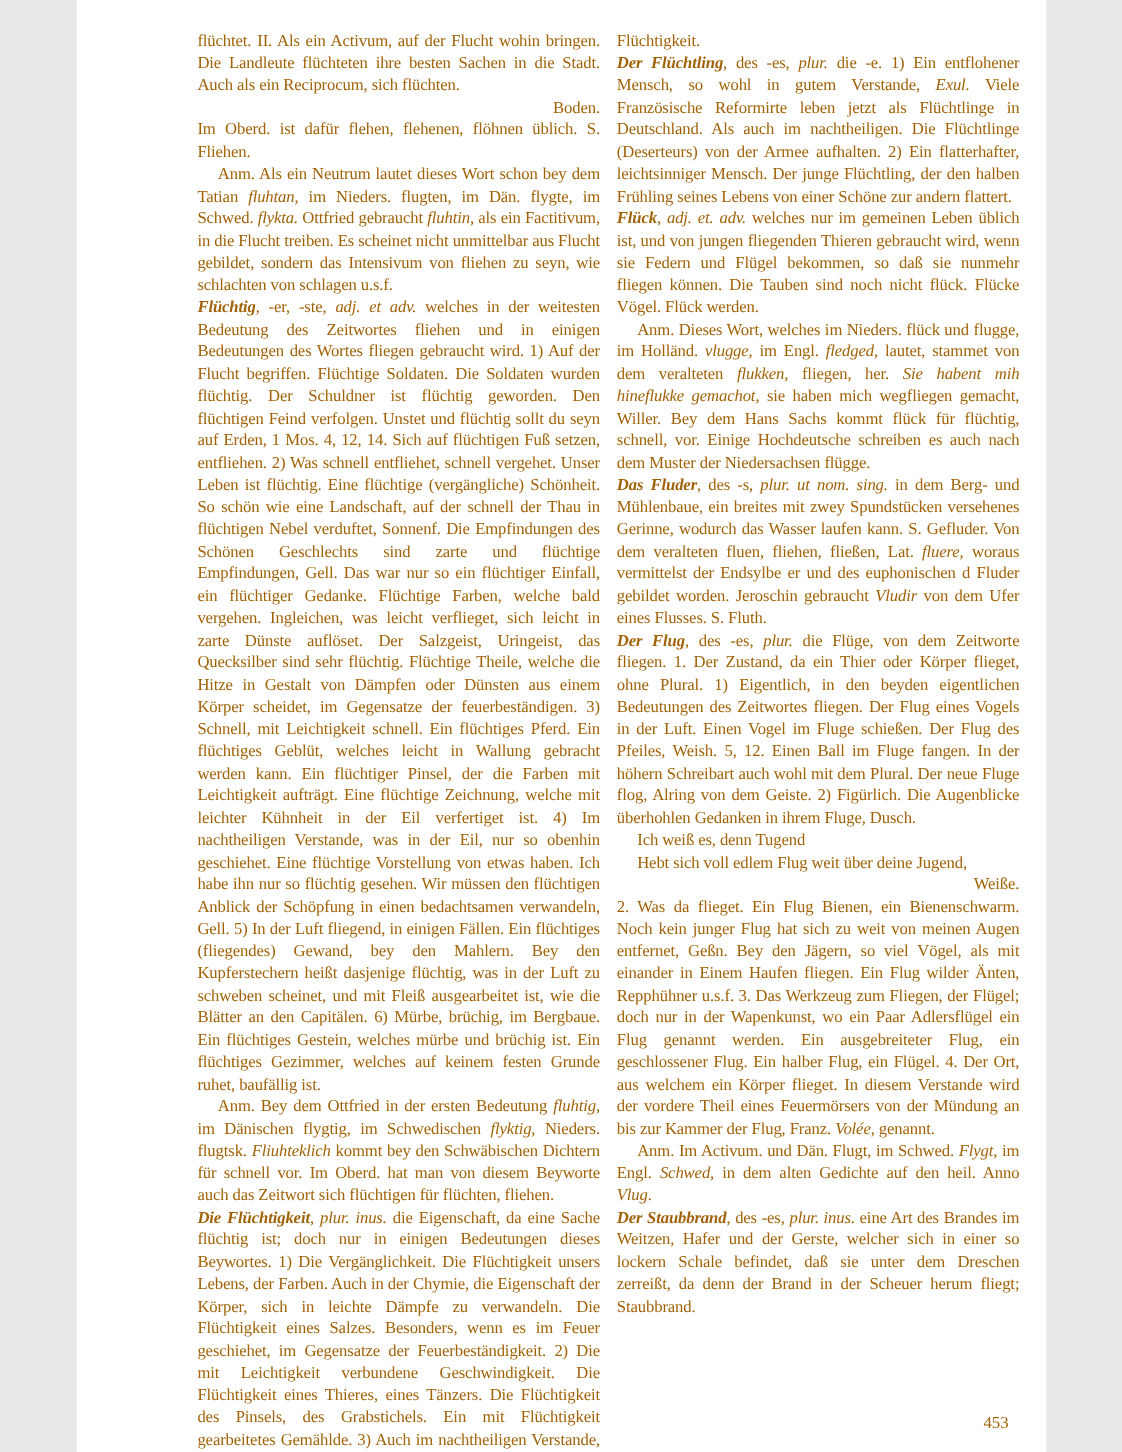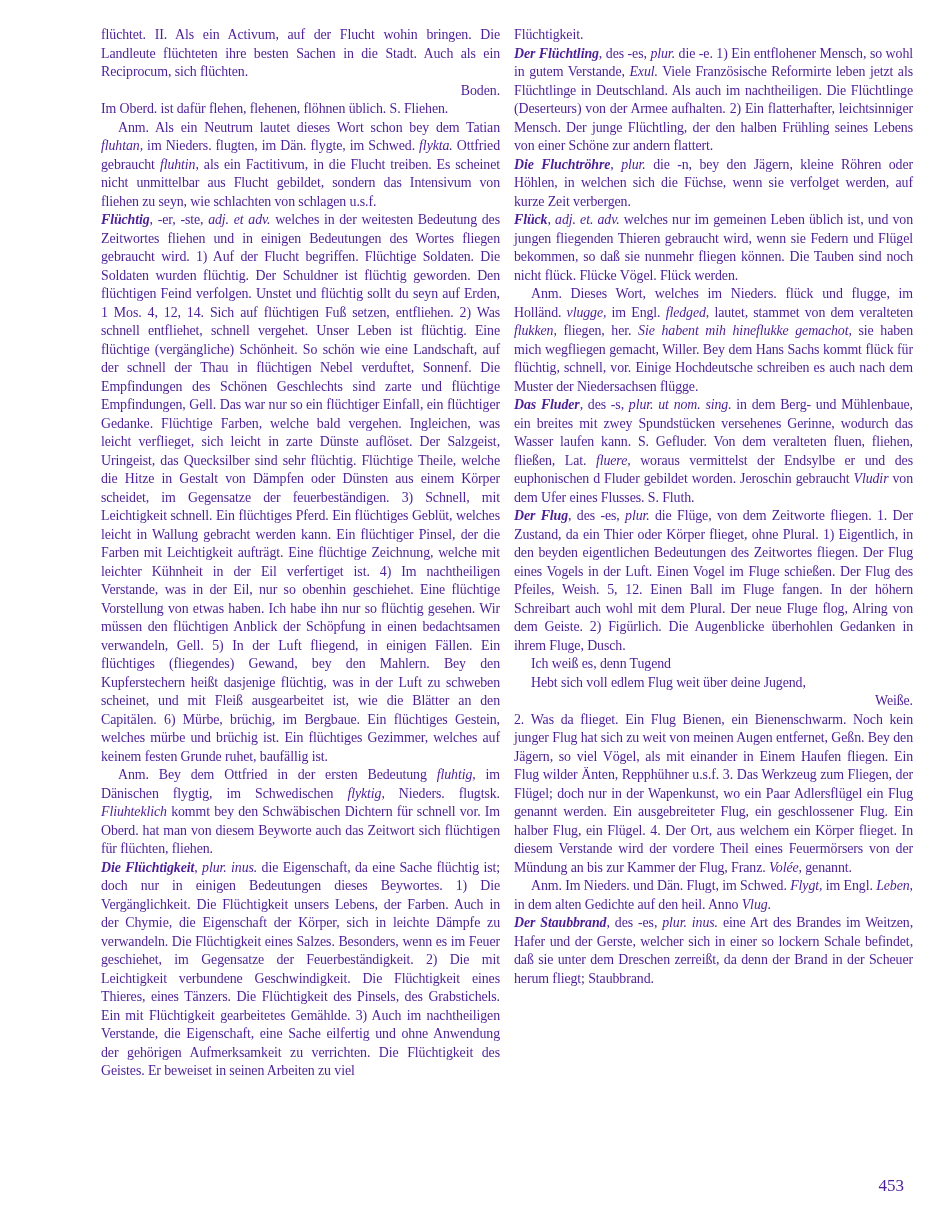--- a/index.html
+++ b/index.html
@@ -1,17 +1,17 @@
 <!DOCTYPE html>
 <html lang="de"><head>
 <meta charset="utf-8">
 <style>
   html,body{margin:0;padding:0;background:#e8e8e8;}
   .page{
-    width:935px;height:1210px;background:#ffffff;color:#4c1d95;
+    width:808px;height:1210px;background:#ffffff;color:#a16207;
     position:relative;overflow:hidden;margin:0 auto;
     font-family:"Liberation Serif","DejaVu Serif",serif;
   }
   .columns{
     display:flex;gap:14px;
     padding:26px 22px 0 101px;
     box-sizing:border-box;
   }
   .col{
     flex:1;
@@ -20,47 +20,46 @@
     letter-spacing:-0.1px;
     hyphens:auto;-webkit-hyphens:auto;
   }
   .col p{margin:0;}
   p.indent{text-indent:17px;}
   p.right{text-align:right;}
   span.b{font-weight:700;font-style:italic;}
   span.i{font-style:italic;}
   .footer{
     position:absolute;right:31px;bottom:16px;
-    font-size:17px;line-height:1;
+    font-size:14px;line-height:1;
   }
 </style>
 </head>
 <body>
 
 <div class="page">
   <div class="columns">
     <div class="col" id="col-left">
         <p><span>flüchtet. II. Als ein Activum, auf der Flucht wohin bringen. Die Landleute flüchteten ihre besten Sachen in die Stadt. Auch als ein Reciprocum, sich flüchten.</span></p>
         <p class="right"><span>Boden.</span></p>
         <p><span>Im Oberd. ist dafür flehen, flehenen, flöhnen üblich. S. Fliehen.</span></p>
         <p class="indent"><span>Anm. Als ein Neutrum lautet dieses Wort schon bey dem Tatian </span><span class="i">fluhtan,</span><span> im Nieders. flugten, im Dän. flygte, im Schwed. </span><span class="i">flykta.</span><span> Ottfried gebraucht </span><span class="i">fluhtin,</span><span> als ein Factitivum, in die Flucht treiben. Es scheinet nicht unmittelbar aus Flucht gebildet, sondern das Intensivum von fliehen zu seyn, wie schlachten von schlagen u.s.f.</span></p>
         <p><span class="b">Flüchtig</span><span>, -er, -ste, </span><span class="i">adj. et adv.</span><span> welches in der weitesten Bedeutung des Zeitwortes fliehen und in einigen Bedeutungen des Wortes fliegen gebraucht wird. 1) Auf der Flucht begriffen. Flüchtige Soldaten. Die Soldaten wurden flüchtig. Der Schuldner ist flüchtig geworden. Den flüchtigen Feind verfolgen. Unstet und flüchtig sollt du seyn auf Erden, 1 Mos. 4, 12, 14. Sich auf flüchtigen Fuß setzen, entfliehen. 2) Was schnell entfliehet, schnell vergehet. Unser Leben ist flüchtig. Eine flüchtige (vergängliche) Schönheit. So schön wie eine Landschaft, auf der schnell der Thau in flüchtigen Nebel verduftet, Sonnenf. Die Empfindungen des Schönen Geschlechts sind zarte und flüchtige Empfindungen, Gell. Das war nur so ein flüchtiger Einfall, ein flüchtiger Gedanke. Flüchtige Farben, welche bald vergehen. Ingleichen, was leicht verflieget, sich leicht in zarte Dünste auflöset. Der Salzgeist, Uringeist, das Quecksilber sind sehr flüchtig. Flüchtige Theile, welche die Hitze in Gestalt von Dämpfen oder Dünsten aus einem Körper scheidet, im Gegensatze der feuerbeständigen. 3) Schnell, mit Leichtigkeit schnell. Ein flüchtiges Pferd. Ein flüchtiges Geblüt, welches leicht in Wallung gebracht werden kann. Ein flüchtiger Pinsel, der die Farben mit Leichtigkeit aufträgt. Eine flüchtige Zeichnung, welche mit leichter Kühnheit in der Eil verfertiget ist. 4) Im nachtheiligen Verstande, was in der Eil, nur so obenhin geschiehet. Eine flüchtige Vorstellung von etwas haben. Ich habe ihn nur so flüchtig gesehen. Wir müssen den flüchtigen Anblick der Schöpfung in einen bedachtsamen verwandeln, Gell. 5) In der Luft fliegend, in einigen Fällen. Ein flüchtiges (fliegendes) Gewand, bey den Mahlern. Bey den Kupferstechern heißt dasjenige flüchtig, was in der Luft zu schweben scheinet, und mit Fleiß ausgearbeitet ist, wie die Blätter an den Capitälen. 6) Mürbe, brüchig, im Bergbaue. Ein flüchtiges Gestein, welches mürbe und brüchig ist. Ein flüchtiges Gezimmer, welches auf keinem festen Grunde ruhet, baufällig ist.</span></p>
         <p class="indent"><span>Anm. Bey dem Ottfried in der ersten Bedeutung </span><span class="i">fluhtig,</span><span> im Dänischen flygtig, im Schwedischen </span><span class="i">flyktig,</span><span> Nieders. flugtsk. </span><span class="i">Fliuhteklich</span><span> kommt bey den Schwäbischen Dichtern für schnell vor. Im Oberd. hat man von diesem Beyworte auch das Zeitwort sich flüchtigen für flüchten, fliehen.</span></p>
         <p><span class="b">Die Flüchtigkeit</span><span>, </span><span class="i">plur. inus.</span><span> die Eigenschaft, da eine Sache flüchtig ist; doch nur in einigen Bedeutungen dieses Beywortes. 1) Die Vergänglichkeit. Die Flüchtigkeit unsers Lebens, der Farben. Auch in der Chymie, die Eigenschaft der Körper, sich in leichte Dämpfe zu verwandeln. Die Flüchtigkeit eines Salzes. Besonders, wenn es im Feuer geschiehet, im Gegensatze der Feuerbeständigkeit. 2) Die mit Leichtigkeit verbundene Geschwindigkeit. Die Flüchtigkeit eines Thieres, eines Tänzers. Die Flüchtigkeit des Pinsels, des Grabstichels. Ein mit Flüchtigkeit gearbeitetes Gemählde. 3) Auch im nachtheiligen Verstande, die Eigenschaft, eine Sache eilfertig und ohne Anwendung der gehörigen Aufmerksamkeit zu verrichten. Die Flüchtigkeit des Geistes. Er beweiset in seinen Arbeiten zu viel</span></p>
       </div>
     <div class="col" id="col-right">
         <p><span>Flüchtigkeit.</span></p>
         <p><span class="b">Der Flüchtling</span><span>, des -es, </span><span class="i">plur.</span><span> die -e. 1) Ein entflohener Mensch, so wohl in gutem Verstande, </span><span class="i">Exul.</span><span> Viele Französische Reformirte leben jetzt als Flüchtlinge in Deutschland. Als auch im nachtheiligen. Die Flüchtlinge (Deserteurs) von der Armee aufhalten. 2) Ein flatterhafter, leichtsinniger Mensch. Der junge Flüchtling, der den halben Frühling seines Lebens von einer Schöne zur andern flattert.</span></p>
-        <p><span class="b">Die Fluchtröhre</span><span>, </span><span class="i">plur.</span><span> die -n, bey den Jägern, kleine Röhren oder Höhlen, in welchen sich die Füchse, wenn sie verfolget werden, auf kurze Zeit verbergen.</span></p>
         <p><span class="b">Flück</span><span>, </span><span class="i">adj. et. adv.</span><span> welches nur im gemeinen Leben üblich ist, und von jungen fliegenden Thieren gebraucht wird, wenn sie Federn und Flügel bekommen, so daß sie nunmehr fliegen können. Die Tauben sind noch nicht flück. Flücke Vögel. Flück werden.</span></p>
         <p class="indent"><span>Anm. Dieses Wort, welches im Nieders. flück und flugge, im Holländ. </span><span class="i">vlugge,</span><span> im Engl. </span><span class="i">fledged,</span><span> lautet, stammet von dem veralteten </span><span class="i">flukken,</span><span> fliegen, her. </span><span class="i">Sie habent mih hineflukke gemachot,</span><span> sie haben mich wegfliegen gemacht, Willer. Bey dem Hans Sachs kommt flück für flüchtig, schnell, vor. Einige Hochdeutsche schreiben es auch nach dem Muster der Niedersachsen flügge.</span></p>
         <p><span class="b">Das Fluder</span><span>, des -s, </span><span class="i">plur. ut nom. sing.</span><span> in dem Berg- und Mühlenbaue, ein breites mit zwey Spundstücken versehenes Gerinne, wodurch das Wasser laufen kann. S. Gefluder. Von dem veralteten fluen, fliehen, fließen, Lat. </span><span class="i">fluere,</span><span> woraus vermittelst der Endsylbe er und des euphonischen d Fluder gebildet worden. Jeroschin gebraucht </span><span class="i">Vludir</span><span> von dem Ufer eines Flusses. S. Fluth.</span></p>
         <p><span class="b">Der Flug</span><span>, des -es, </span><span class="i">plur.</span><span> die Flüge, von dem Zeitworte fliegen. 1. Der Zustand, da ein Thier oder Körper flieget, ohne Plural. 1) Eigentlich, in den beyden eigentlichen Bedeutungen des Zeitwortes fliegen. Der Flug eines Vogels in der Luft. Einen Vogel im Fluge schießen. Der Flug des Pfeiles, Weish. 5, 12. Einen Ball im Fluge fangen. In der höhern Schreibart auch wohl mit dem Plural. Der neue Fluge flog, Alring von dem Geiste. 2) Figürlich. Die Augenblicke überhohlen Gedanken in ihrem Fluge, Dusch.</span></p>
         <p class="indent"><span>Ich weiß es, denn Tugend</span></p>
         <p class="indent"><span>Hebt sich voll edlem Flug weit über deine Jugend,</span></p>
         <p class="right"><span>Weiße.</span></p>
         <p><span>2. Was da flieget. Ein Flug Bienen, ein Bienenschwarm. Noch kein junger Flug hat sich zu weit von meinen Augen entfernet, Geßn. Bey den Jägern, so viel Vögel, als mit einander in Einem Haufen fliegen. Ein Flug wilder Änten, Repphühner u.s.f. 3. Das Werkzeug zum Fliegen, der Flügel; doch nur in der Wapenkunst, wo ein Paar Adlersflügel ein Flug genannt werden. Ein ausgebreiteter Flug, ein geschlossener Flug. Ein halber Flug, ein Flügel. 4. Der Ort, aus welchem ein Körper flieget. In diesem Verstande wird der vordere Theil eines Feuermörsers von der Mündung an bis zur Kammer der Flug, Franz. </span><span class="i">Volée,</span><span> genannt.</span></p>
-        <p class="indent"><span>Anm. Im Nieders. und Dän. Flugt, im Schwed. </span><span class="i">Flygt,</span><span> im Engl. </span><span class="i">Leben,</span><span> in dem alten Gedichte auf den heil. Anno </span><span class="i">Vlug</span><span>.</span></p>
+        <p class="indent"><span>Anm. Im Activum. und Dän. Flugt, im Schwed. </span><span class="i">Flygt,</span><span> im Engl. </span><span class="i">Schwed,</span><span> in dem alten Gedichte auf den heil. Anno </span><span class="i">Vlug</span><span>.</span></p>
         <p><span class="b">Der Staubbrand</span><span>, des -es, </span><span class="i">plur. inus.</span><span> eine Art des Brandes im Weitzen, Hafer und der Gerste, welcher sich in einer so lockern Schale befindet, daß sie unter dem Dreschen zerreißt, da denn der Brand in der Scheuer herum fliegt; Staubbrand.</span></p>
       </div>
   </div>
   <div class="footer">453</div>
 </div>
 
 </body></html>

